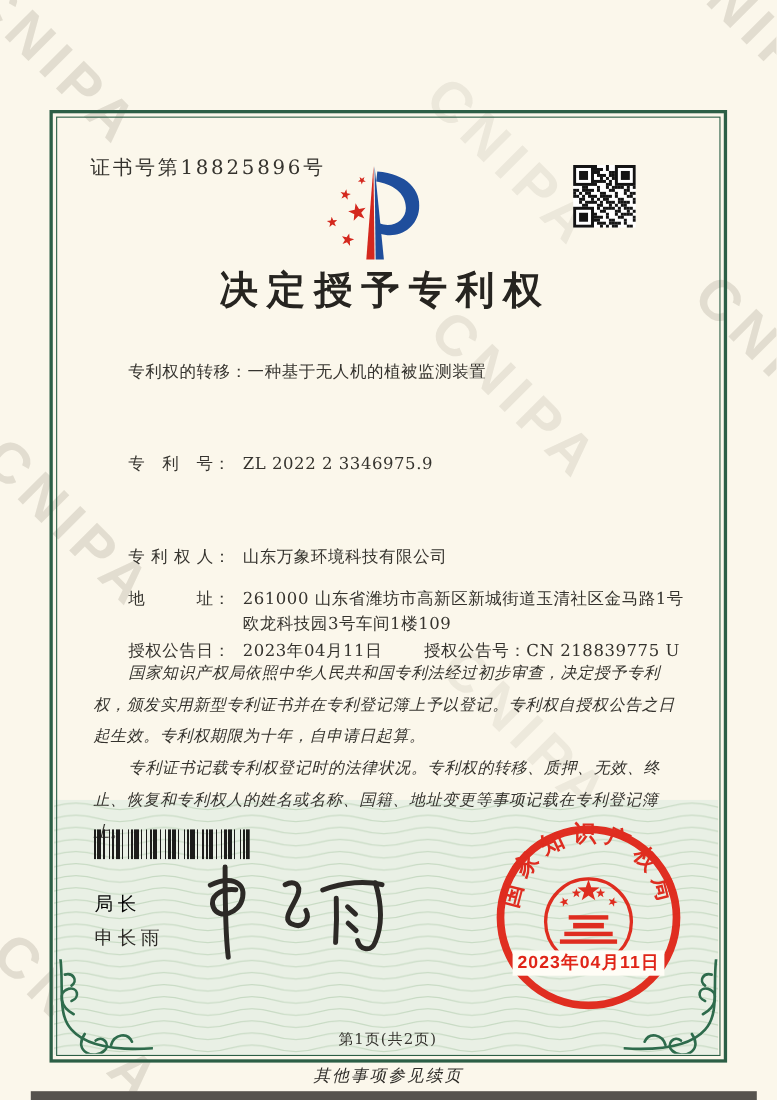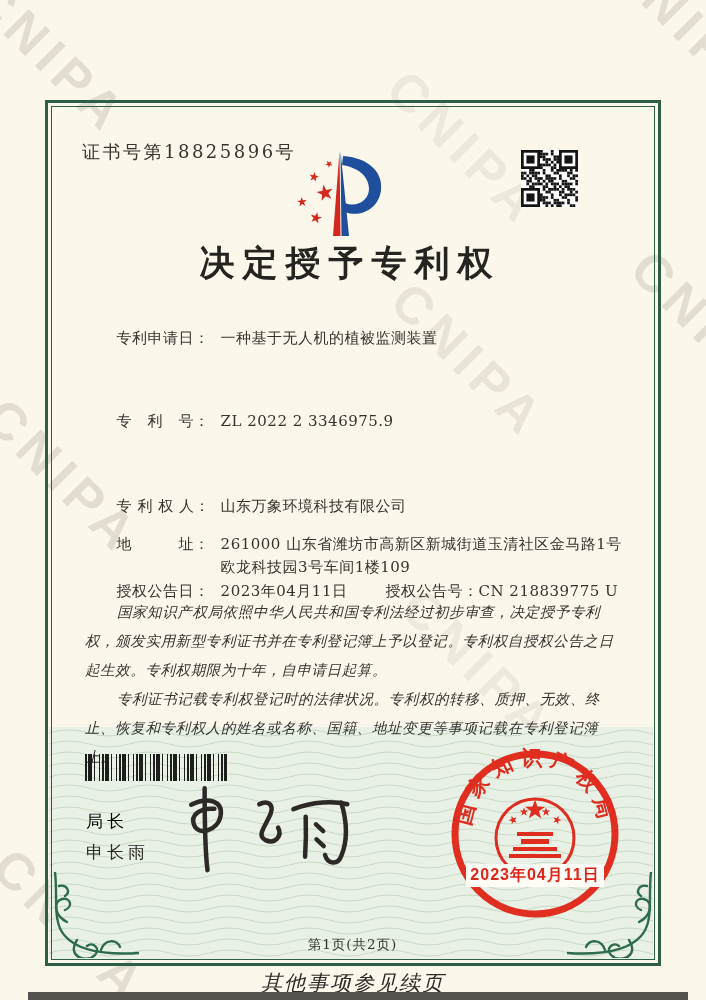--- a/index.html
+++ b/index.html
@@ -34,21 +34,21 @@
   .sig-name{position:absolute;left:86px;top:841px;font-family:"Liberation Sans",sans-serif;
             font-size:17px;letter-spacing:4px;color:#2b2925;text-align:center;}
   .signature{position:absolute;left:168px;top:776px;width:200px;height:100px;transform:rotate(-2deg);}
   .seal{position:absolute;left:447px;top:746px;width:176px;height:176px;opacity:0.95;}
   .seal-date{position:absolute;left:447px;top:864px;width:176px;text-align:center;z-index:5;}
   .seal-date span{display:inline-block;background:#fffdf6;color:#e02417;font-weight:700;
       font-size:16px;letter-spacing:1px;padding:1px 4px;font-family:"Liberation Sans",sans-serif;}
   .pageinfo{position:absolute;left:45px;top:936px;width:615px;text-align:center;
             font-size:13.5px;letter-spacing:1px;z-index:6;}
   .contnote{position:absolute;left:0;top:969px;width:706px;text-align:center;
-            font-size:21px;font-style:italic;letter-spacing:2px;color:#2e2c28;}
+            font-size:15px;font-style:italic;letter-spacing:2px;color:#2e2c28;}
   .flourish{position:absolute;width:92px;height:86px;z-index:5;}
   .fl-left{left:47px;top:872px;}
   .fl-right{left:567px;top:872px;transform:scaleX(-1);}
   .scan-strip{position:absolute;left:28px;right:18px;bottom:0;height:8px;
               background:#56534e;z-index:7;}
 </style>
 </head>
 <body>
 
 <div class="page">
@@ -280,21 +280,21 @@
       <g fill="#141414">
         <rect x="4" y="4" width="6" height="6"></rect>
           <rect x="32" y="4" width="6" height="6"></rect>
           <rect x="4" y="32" width="6" height="6"></rect>
       </g>
     </svg>
 
     <div class="title">决定授予专利权</div>
 
     <div class="frow" style="top:311px;">
-      <span class="flabel">专利申请日：</span><span class="fvalue">一种基于无人机的植被监测装置</span>
+      <span class="flabel">专利权的转移：</span><span class="fvalue">一种基于无人机的植被监测装置</span>
     </div>
     <div class="frow" style="top:394px;">
       <span class="flabel">专　利　号：</span><span class="fvalue">ZL 2022 2 3346975.9</span>
     </div>
     <div class="frow" style="top:479px;">
       <span class="flabel">专 利 权 人：</span><span class="fvalue">山东万象环境科技有限公司</span>
     </div>
     <div class="frow" style="top:517px;">
       <span class="flabel">地　　　址：</span><span class="fvalue">261000 山东省潍坊市高新区新城街道玉清社区金马路1号</span>
     </div>

